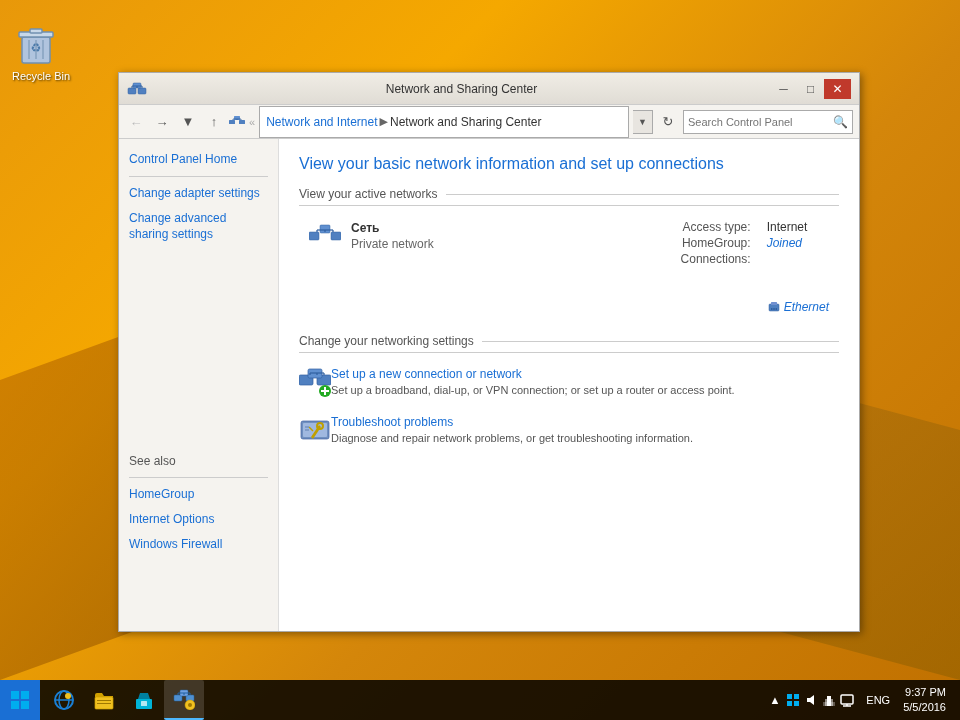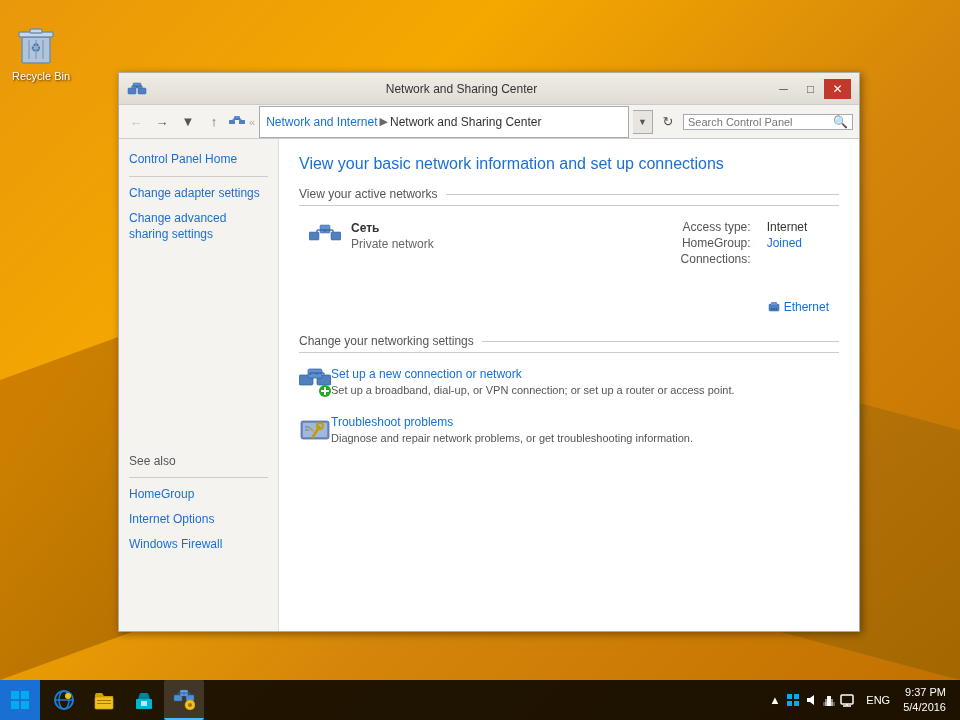--- a/index.html
+++ b/index.html
@@ -211,21 +211,21 @@
       height: 22px;
       display: flex;
       align-items: center;
       justify-content: center;
       cursor: pointer;
       font-size: 13px;
       color: #555;
     }
     .search-box {
       width: 170px;
-      height: 16px;
+      height: 24px;
       border: 1px solid #aaa;
       display: flex;
       align-items: center;
       background: white;
       padding: 0 4px;
     }
     .search-input {
       flex: 1;
       border: none;
       outline: none;
@@ -325,21 +325,21 @@
       color: #666;
     }
     .network-details {
       display: grid;
       grid-template-columns: auto auto;
       gap: 2px 16px;
       font-size: 12px;
     }
     .detail-label { color: #555; text-align: right; }
     .detail-value { color: #333; }
-    .detail-value.link { color: #1a6fd4; cursor: pointer; }
+    .detail-value.link { color: #1a6fd4; cursor: pointer; font-style: italic; }
 
     
     .networking-items {
       margin-top: 10px;
     }
     .network-action-item {
       display: flex;
       align-items: flex-start;
       margin-bottom: 16px;
     }
@@ -650,17 +650,17 @@
         </svg>
         <svg width="16" height="16" viewBox="0 0 16 16">
           <rect x="2" y="3" width="12" height="9" rx="1" fill="none" stroke="white" stroke-width="1.5"></rect>
           <line x1="4" y1="14" x2="12" y2="14" stroke="white" stroke-width="1.5"></line>
           <line x1="8" y1="12" x2="8" y2="14" stroke="white" stroke-width="1.5"></line>
         </svg>
       </div>
       <span class="systray-item">ENG</span>
       <div class="taskbar-time">
         <div>9:37 PM</div>
-        <div>5/4/2016</div>
+        <div>5/5/2016</div>
       </div>
     </div>
   </div>
 </div>
 
 </body></html>

